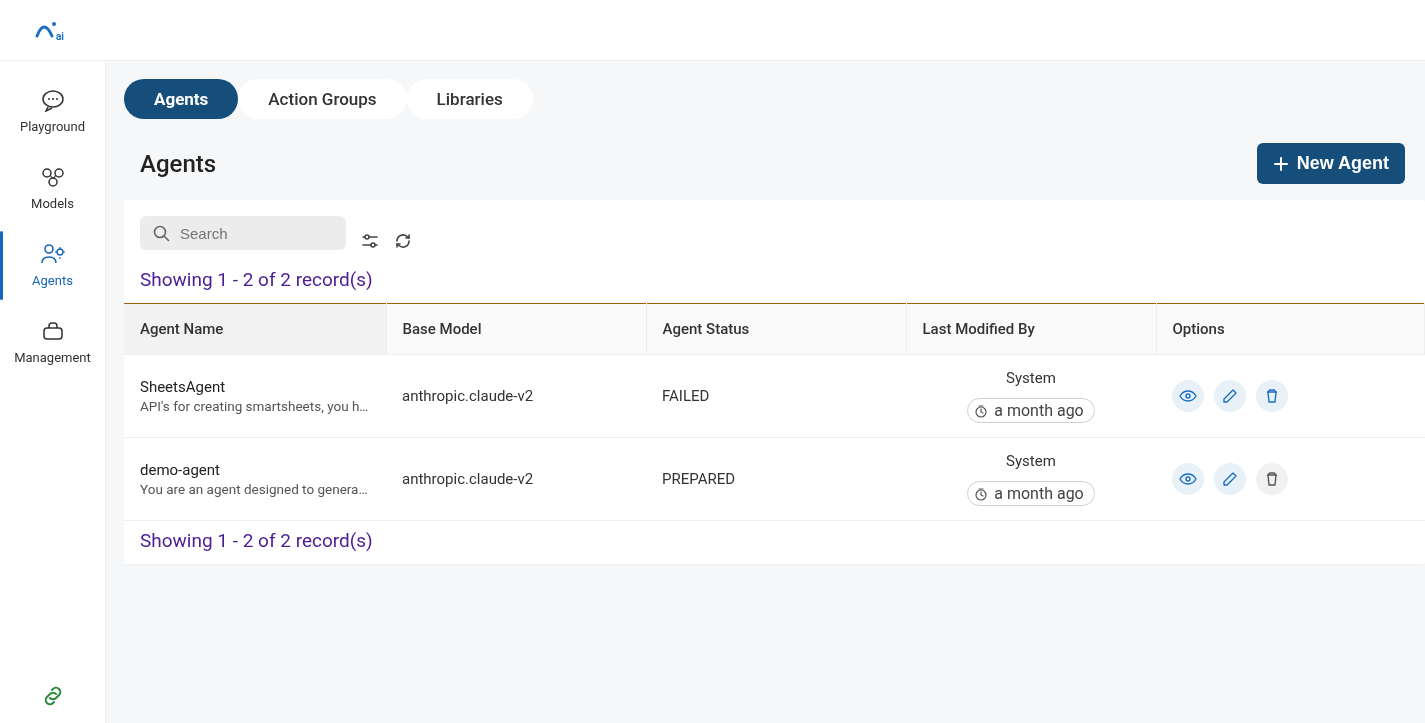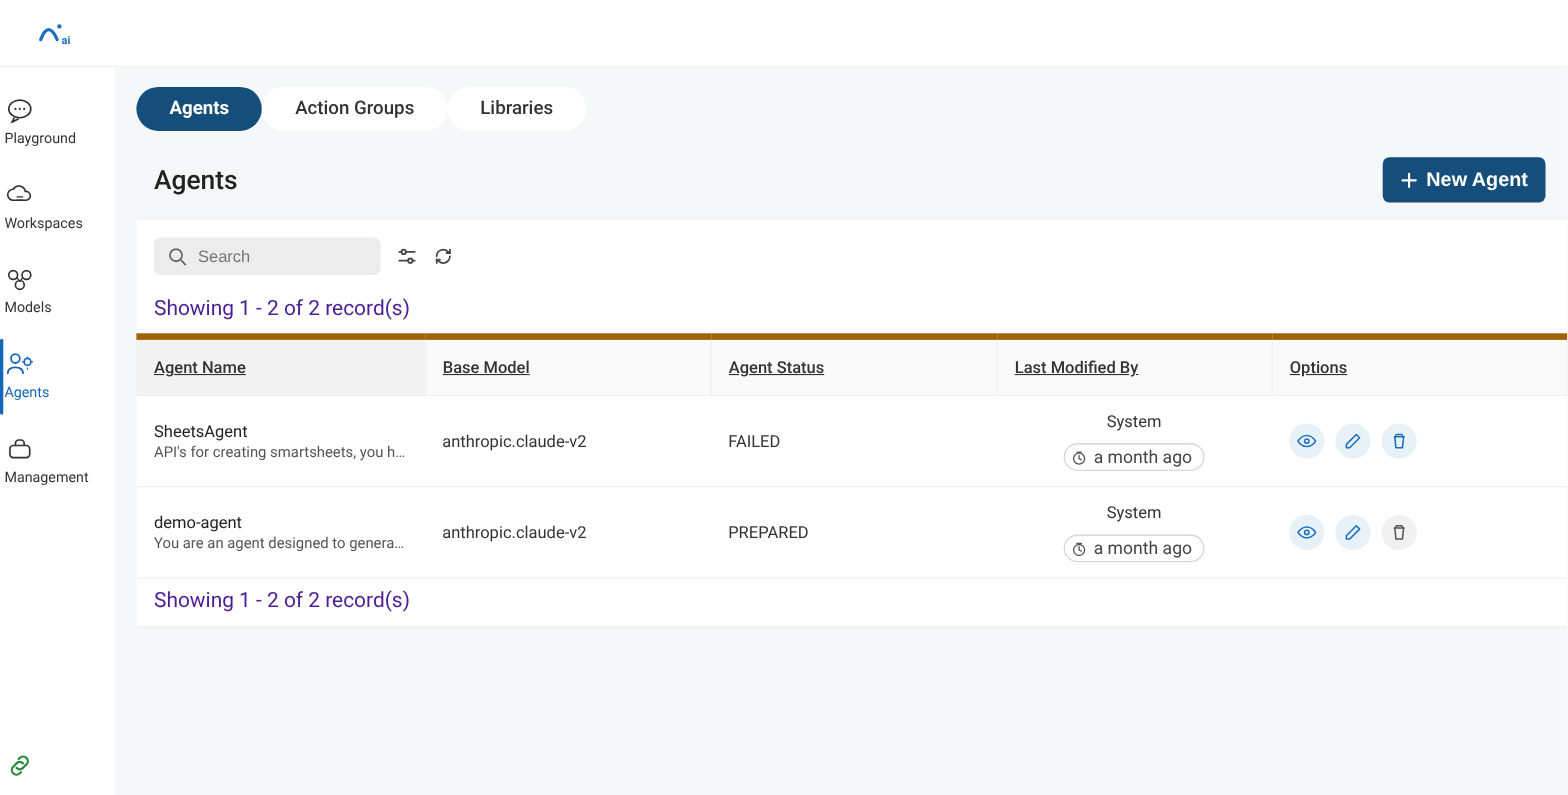--- a/index.html
+++ b/index.html
@@ -37,21 +37,21 @@
     width: 106px;
     background: #fff;
     border-right: 1px solid #f0f0f0;
     display: flex;
     flex-direction: column;
     padding-top: 12px;
     position: relative;
   }
   .nav-items { display: flex; flex-direction: column; }
   .nav-item {
-    display: flex; flex-direction: column; align-items: flex-start;
+    display: flex; flex-direction: column; align-items: center;
     gap: 6px; padding: 14px 4px 16px; cursor: pointer;
     color: #333; font-size: 13px; position: relative;
   }
   .nav-item.active { color: #1565b8; }
   .nav-item.active::before {
     content: ""; position: absolute; left: 0; top: 4px; bottom: 4px;
     width: 3px; background: #1565b8; border-radius: 2px;
   }
   .nav-icon { width: 28px; height: 26px; display: flex; align-items: center; justify-content: center; }
   .nav-spacer { flex: 1; }
@@ -75,40 +75,40 @@
     background: #154e7a; color: #fff; border: none; border-radius: 6px;
     padding: 10px 16px; font-size: 18px; font-weight: 600; cursor: pointer;
     display: flex; align-items: center; gap: 8px;
   }
 
   .table-card {
     background: #fff; margin: 0 0 0 18px; border-radius: 2px;
     box-shadow: 0 1px 2px rgba(0,0,0,0.03);
   }
   .toolbar {
-    display: flex; align-items: center; gap: 14px;
+    display: flex; align-items: flex-end; gap: 14px;
     padding: 16px 16px 10px 16px;
   }
   .search-box {
     background: #ececec; border-radius: 6px; display: flex; align-items: center;
     padding: 8px 12px; width: 206px; gap: 10px;
   }
   .search-box input {
     border: none; background: transparent; outline: none; font-size: 15px;
     color: #444; width: 100%;
   }
   .icon-btn { cursor: pointer; color: #444; display: flex; }
 
   .records-text { color: #4c1d95; font-size: 19px; padding: 8px 16px 12px; }
 
   table.data { width: 100%; border-collapse: collapse; }
   table.data th {
     text-align: left; font-weight: 500; font-size: 15px; color: #333;
-    padding: 16px 16px; border-top: 6px solid #a16207; border-bottom: 1px solid #eee;
-    border-right: 1px solid #eee; background: #fafafa; text-decoration: underline;
+    padding: 16px 16px; border-top: 1px solid #a16207; border-bottom: 1px solid #eee;
+    border-right: 1px solid #eee; background: #fafafa;
   }
   table.data th:first-child { background: #f2f2f2; }
   table.data td {
     padding: 14px 16px; border-bottom: 1px solid #eee; font-size: 15px; color: #333;
     vertical-align: middle;
   }
   .agent-name-cell .ag-name { font-size: 15px; color: #222; }
   .agent-name-cell .ag-desc { font-size: 13.5px; color: #555; margin-top: 2px; white-space: nowrap; overflow: hidden; text-overflow: ellipsis; max-width: 230px; }
 
   .mod-cell { display: flex; align-items: center; gap: 11px; flex-direction: column; }
@@ -148,29 +148,20 @@
         <span class="nav-icon">
           <svg width="26" height="24" viewBox="0 0 26 24">
               <ellipse cx="13" cy="11" rx="10" ry="8" stroke="#333" stroke-width="1.5" fill="none"></ellipse>
               <path d="M8 19l-2 4 6-3" stroke="#333" stroke-width="1.5" fill="none"></path>
               <circle cx="9" cy="11" r="1" fill="#333"></circle>
               <circle cx="13" cy="11" r="1" fill="#333"></circle>
               <circle cx="17" cy="11" r="1" fill="#333"></circle>
             </svg>
         </span>
         <span>Playground</span>
-      </div>
-      <div class="nav-item">
-        <span class="nav-icon">
-          <svg width="26" height="22" viewBox="0 0 26 22">
-              <path d="M7 16a5 5 0 010-10 6 6 0 0111 2 4 4 0 011 8H7z" stroke="#333" stroke-width="1.5" fill="none"></path>
-              <path d="M10 13h6M10 16h6" stroke="#333" stroke-width="1.2"></path>
-            </svg>
-        </span>
-        <span>Workspaces</span>
       </div>
       <div class="nav-item">
         <span class="nav-icon">
           <svg width="26" height="22" viewBox="0 0 26 22">
               <circle cx="7" cy="7" r="4" stroke="#333" stroke-width="1.5" fill="none"></circle>
               <circle cx="19" cy="7" r="4" stroke="#333" stroke-width="1.5" fill="none"></circle>
               <circle cx="13" cy="16" r="4" stroke="#333" stroke-width="1.5" fill="none"></circle>
               <path d="M10 9l3 4M16 9l-3 4" stroke="#333" stroke-width="1.2"></path>
             </svg>
         </span>

